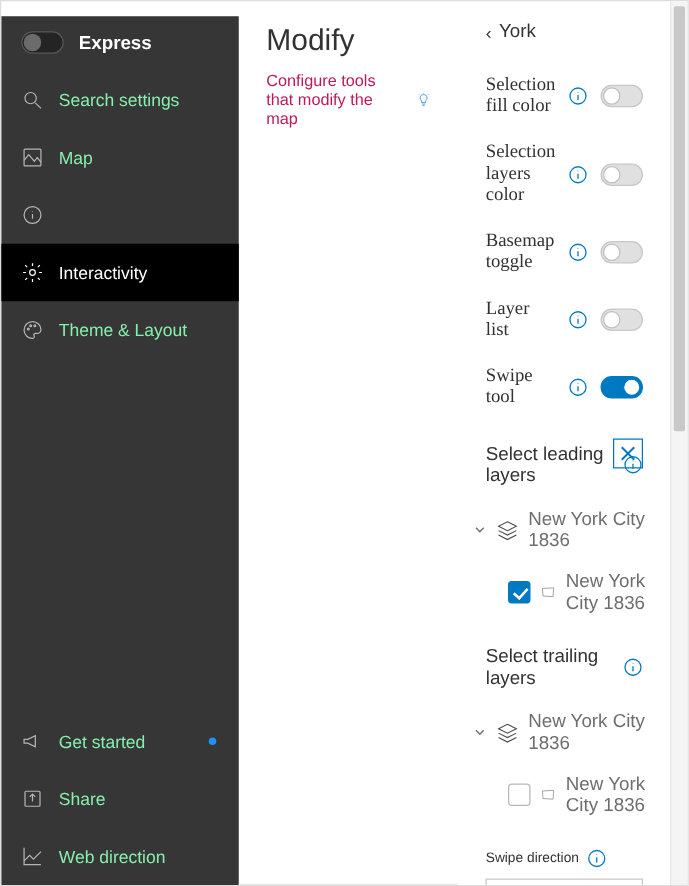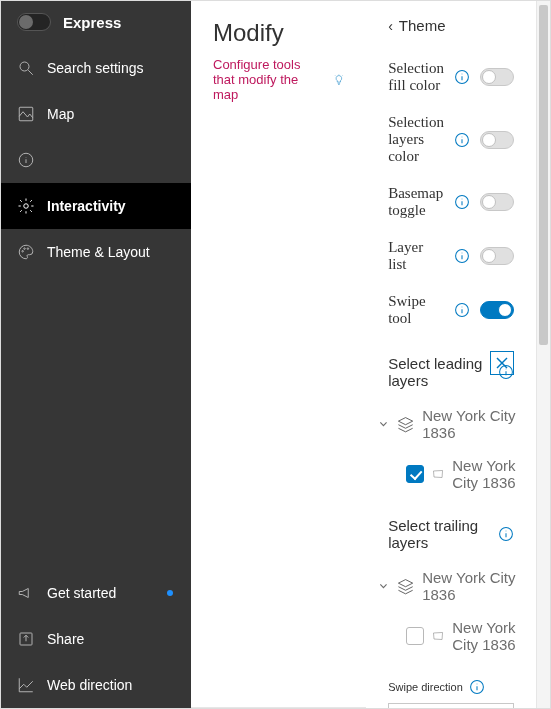--- a/index.html
+++ b/index.html
@@ -1,26 +1,26 @@
 <!DOCTYPE html>
 <html><head>
 <meta charset="utf-8">
 <style>
   * { box-sizing: border-box; margin: 0; padding: 0; }
   body { font-family: "Avenir Next", "Helvetica Neue", Arial, sans-serif; width: 551px; height: 709px; overflow: hidden; display: flex; background: #fff; font-size: 14px; color: #323232; border: 1px solid #ddd; }
 
   
-  .sidebar { width: 190px; background: #363636; color: #d1d1d1; display: flex; flex-direction: column; }
+  .sidebar { width: 190px; background: #363636; color: #d1d1d1; display: flex; flex-direction: column; margin-top: 12px; }
   .sidebar-top { }
   .express-row { display: flex; align-items: center; gap: 12px; padding: 12px 16px 14px 16px; color: #fff; font-weight: 600; font-size: 15px; }
   .express-toggle { width: 34px; height: 18px; border-radius: 9px; background: #242424; position: relative; border: 1px solid #555; }
   .express-toggle .knob { position: absolute; left: 1px; top: 1px; width: 14px; height: 14px; border-radius: 50%; background: #6b6b6b; }
 
-  .nav-item { display: flex; align-items: center; gap: 12px; padding: 14px 16px; color: #ffffff; cursor: pointer; font-size: 14px; }
-  .nav-item.active { background: #000; color: #fff; font-weight: 700; }
+  .nav-item { display: flex; align-items: center; gap: 12px; padding: 14px 16px; color: #86efac; cursor: pointer; font-size: 14px; }
+  .nav-item.active { background: #000; color: #fff; font-weight: 400; }
   .nav-icon { width: 18px; height: 18px; flex-shrink: 0; display: flex; align-items: center; justify-content: center; }
   .nav-icon svg { width: 18px; height: 18px; stroke: #b5b5b5; fill: none; stroke-width: 1.3; }
   .nav-item.active .nav-icon svg { stroke: #fff; }
   .nav-label { flex: 1; }
   .nav-dot { width: 6px; height: 6px; border-radius: 50%; background: #1e90ff; margin-right: 2px; }
 
   .sidebar-spacer { flex: 1; }
 
   
   .main { flex: 1; display: flex; flex-direction: row; min-width: 0; }
@@ -184,21 +184,21 @@
           </svg>
       </span>
     </div>
   </div>
 
   <div class="content-wrap">
     <div class="content panel-area">
 
       <div class="back">
         <span class="chev">‹</span>
-        <span>Theme</span>
+        <span>York</span>
       </div>
 
       <div class="setting-row">
         <span class="setting-label">Selection fill color</span>
         <span class="info-icon">
             <svg viewBox="0 0 20 20">
               <circle cx="10" cy="10" r="8"></circle>
               <line x1="10" y1="9" x2="10" y2="14"></line>
               <line x1="10" y1="6" x2="10" y2="6.5"></line>
             </svg>

